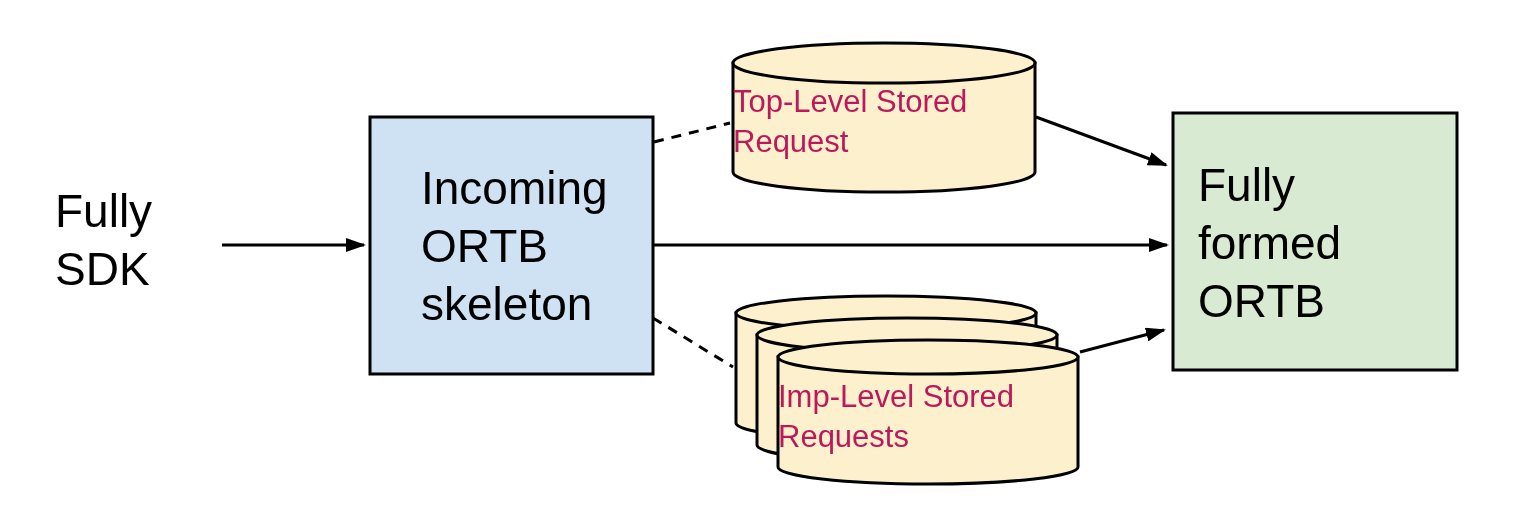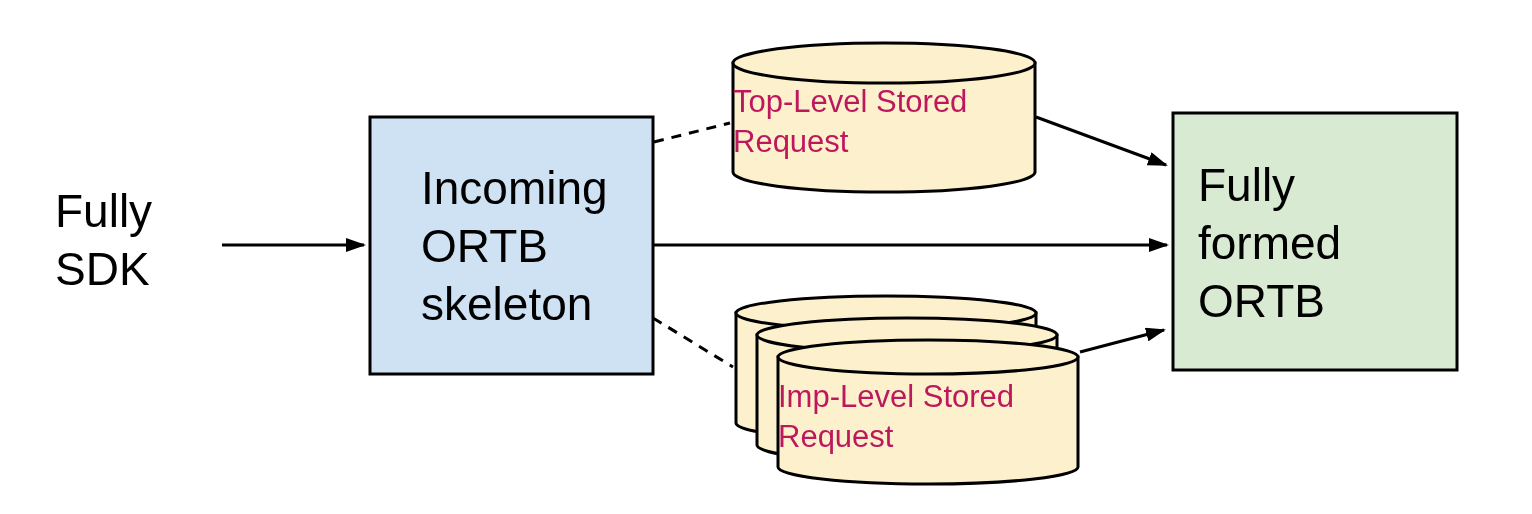--- a/index.html
+++ b/index.html
@@ -105,19 +105,19 @@
 SDK</div>
 
   <div class="label label-big label-box lbl-incoming">Incoming
 ORTB
 skeleton</div>
 
   <div class="label label-cyl lbl-topcyl">Top-Level Stored
 Request</div>
 
   <div class="label label-cyl lbl-impcyl">Imp-Level Stored
-Request</div>
+Requests</div>
 
   <div class="label label-big label-box lbl-fully">Fully
 formed
 ORTB</div>
 
 </div>
 
 </body></html>

